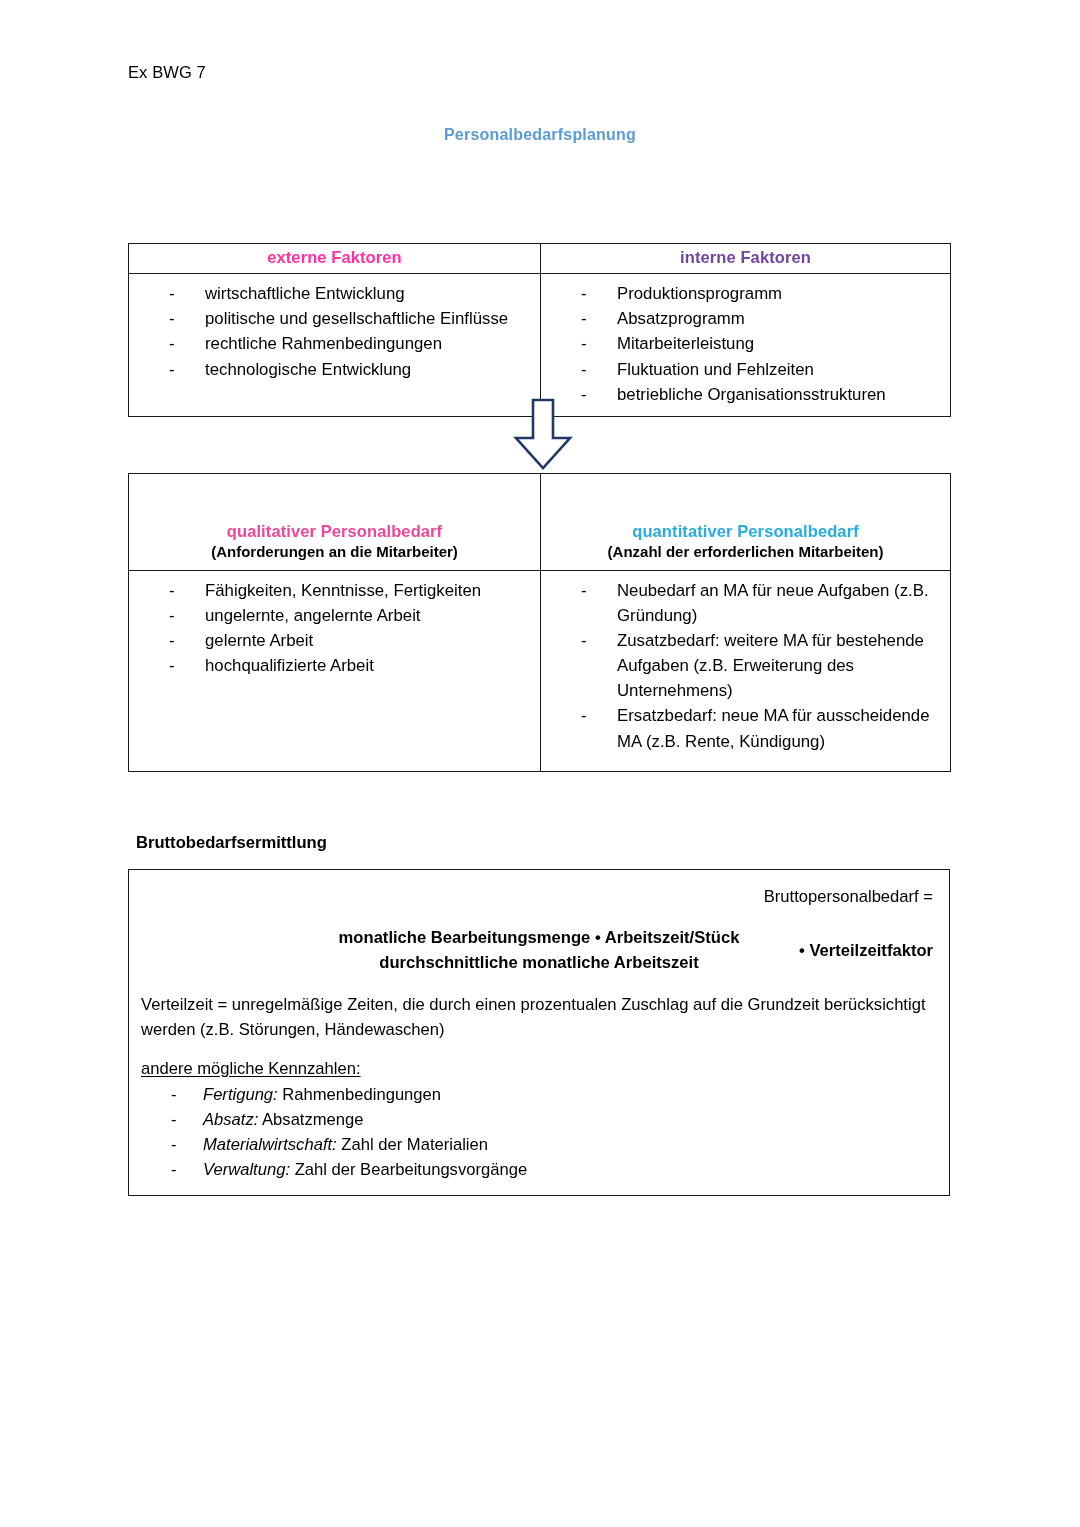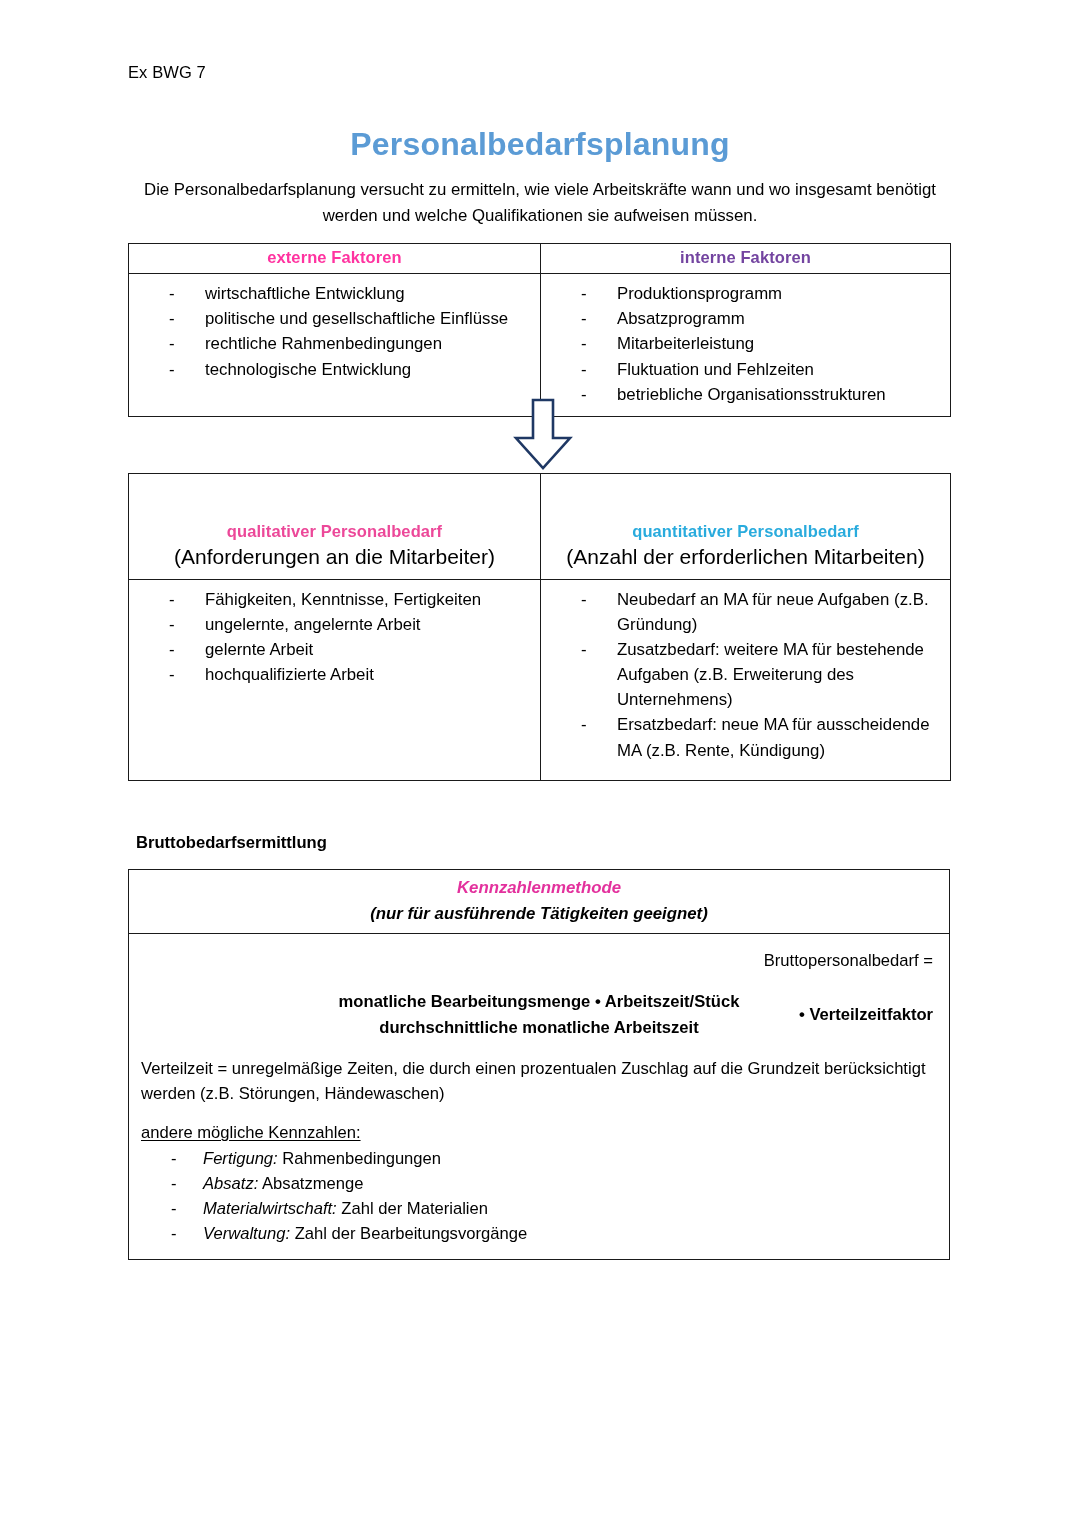--- a/index.html
+++ b/index.html
@@ -33,21 +33,21 @@
     line-height: 1.3;
     letter-spacing: 0.1px;
   }
 
   .doc-title {
     position: absolute;
     left: 0;
     right: 0;
     top: 126px;
     text-align: center;
-    font-size: 32px;
+    font-size: 16px;
     font-weight: bold;
     color: #5b9bd5;
     letter-spacing: 0.2px;
   }
 
   .intro {
     position: absolute;
     left: 130px;
     width: 820px;
     top: 177px;
@@ -73,23 +73,23 @@
     text-align: center;
     padding: 4px 4px 6px 4px !important;
     font-size: 16.5px;
   }
   .hdr-main {
     font-weight: bold;
     letter-spacing: 0.1px;
     margin-top: 44px;
   }
   .hdr-sub {
-    font-weight: normal;
+    font-weight: bold;
     color: #000;
-    font-size: 21px;
+    font-size: 15px;
     line-height: 1.5;
   }
 
   ul.dashlist {
     list-style: none;
     margin: 0;
     padding: 7px 6px 9px 0;
   }
   ul.dashlist li {
     position: relative;
@@ -228,21 +228,20 @@
 </style>
 </head>
 <body>
 
 <div class="page">
 
   <div class="doc-code">Ex BWG 7</div>
 
   <div class="doc-title">Personalbedarfsplanung</div>
 
-  <div class="intro">Die Personalbedarfsplanung versucht zu ermitteln, wie viele Arbeitskräfte wann und wo insgesamt benötigt werden und welche Qualifikationen sie aufweisen müssen.</div>
 
   <table class="tbl" id="table-factors">
     <colgroup>
         <col class="c1">
         <col class="c2">
       </colgroup>
     <tbody>
       <tr>
         <td class="hdr-cell">
           <span class="hdr-main" style="color:#FF33A0">externe Faktoren</span>
@@ -361,26 +360,20 @@
         </td>
       </tr>
     </tbody>
   </table>
 
   <div class="section-label">Bruttobedarfsermittlung</div>
 
   <table class="tbl" id="table-kennzahlen">
     <tbody>
       <tr>
-        <td class="kz-header">
-          <div class="kz-title">Kennzahlenmethode</div>
-          <div class="kz-sub">(nur für ausführende Tätigkeiten geeignet)</div>
-        </td>
-      </tr>
-      <tr>
         <td class="kz-body">
 
           <div class="formula-lead">Bruttopersonalbedarf =</div>
 
           <div class="fraction-row">
             <span class="fraction">
               <span class="num">monatliche Bearbeitungsmenge • Arbeitszeit/Stück</span>
               <span class="bar"></span>
               <span class="den">durchschnittliche monatliche Arbeitszeit</span>
             </span>

